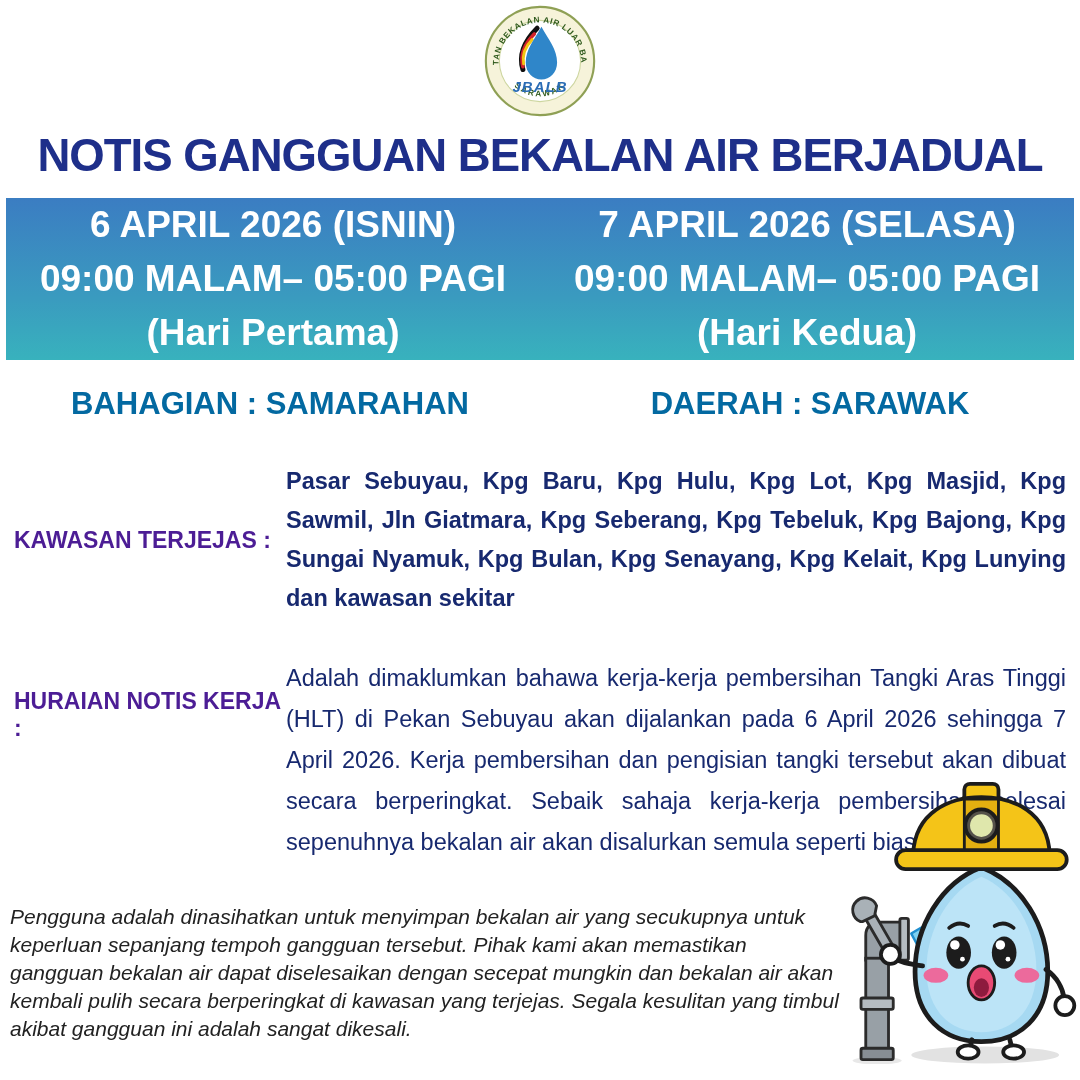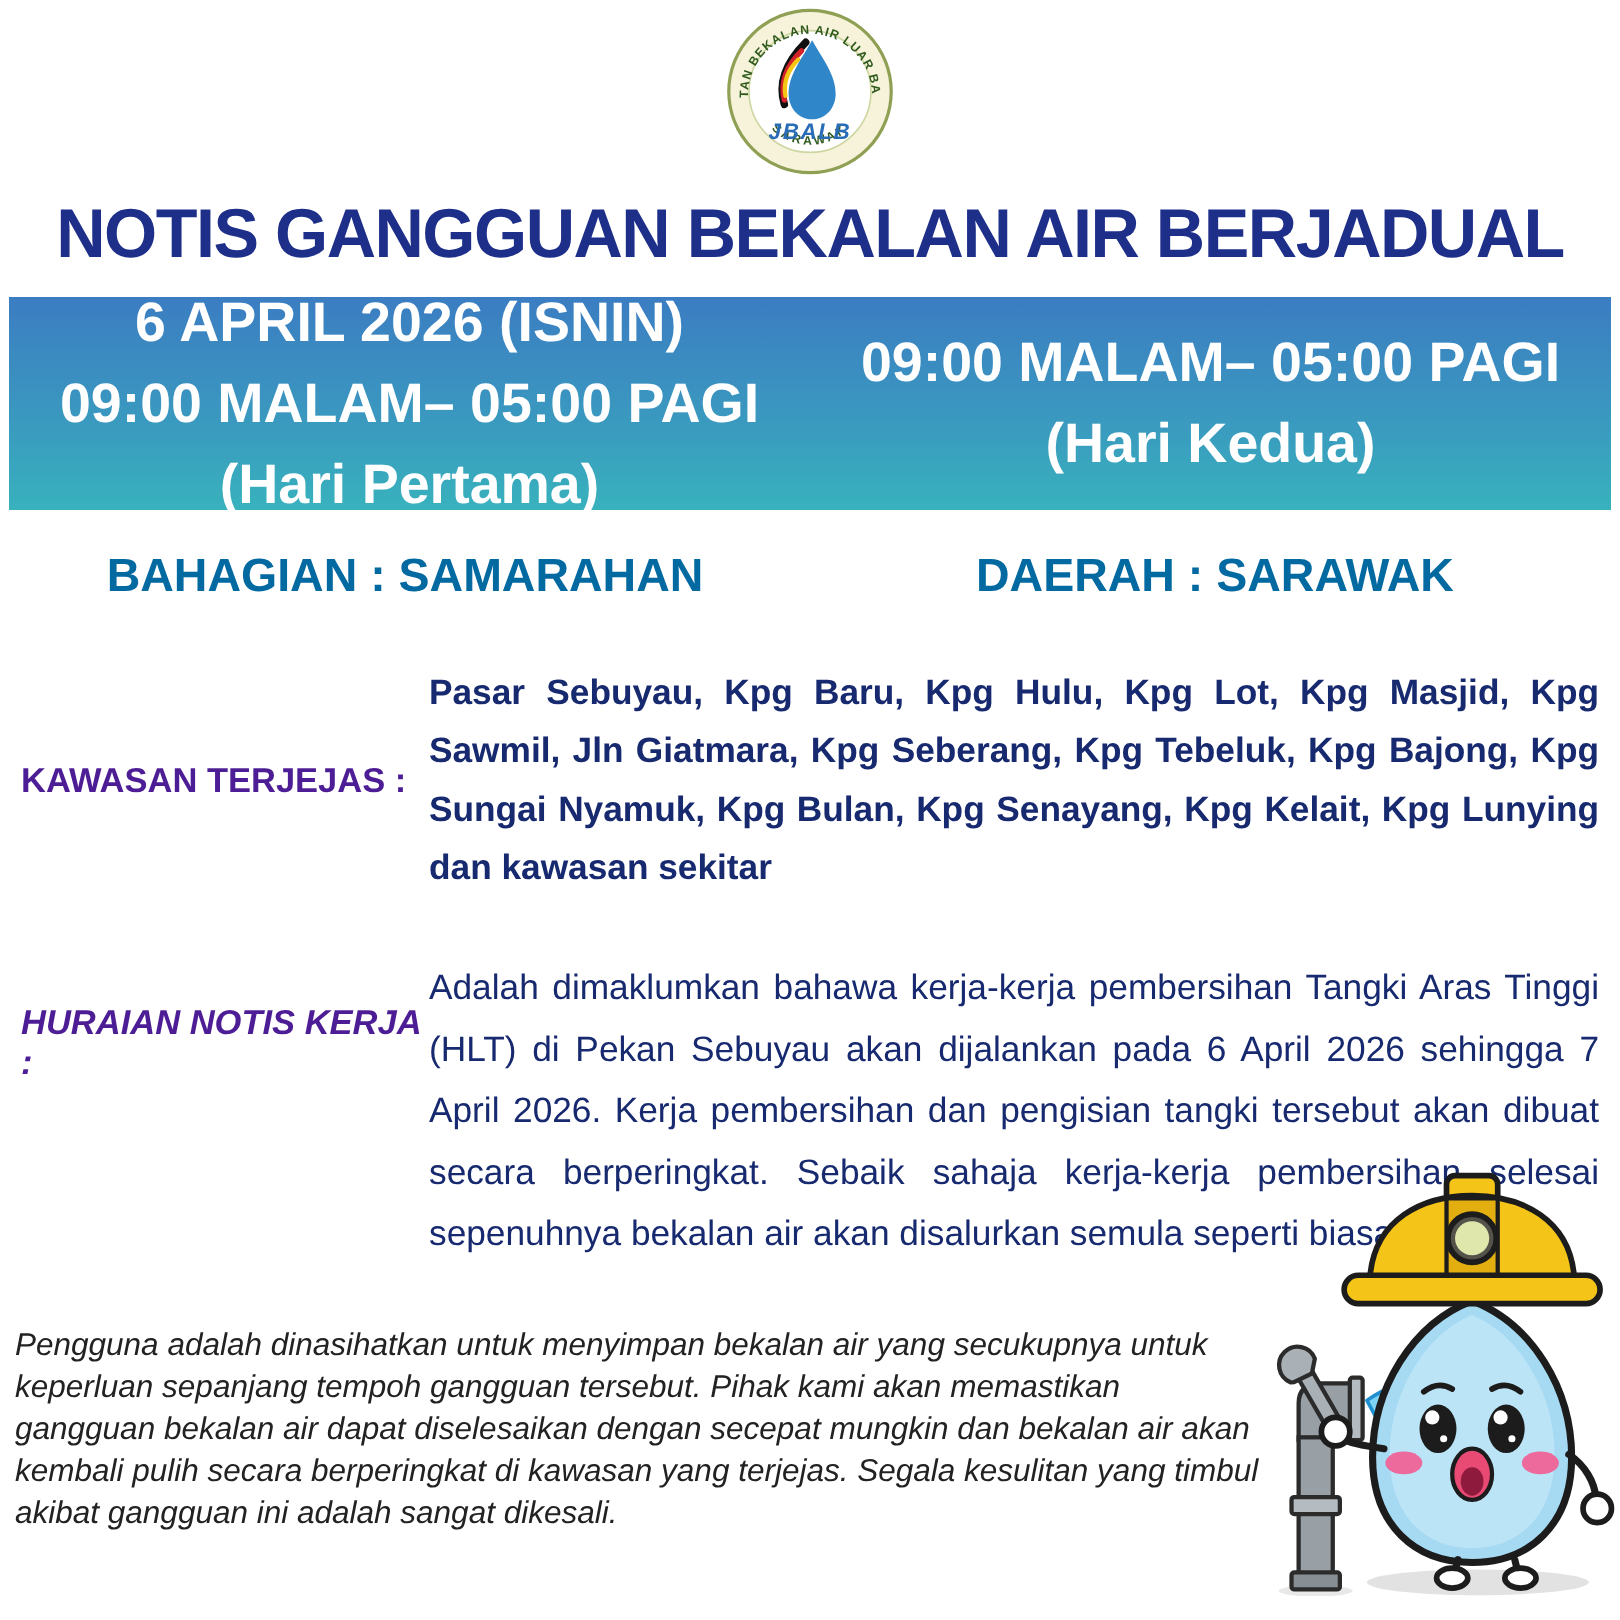--- a/index.html
+++ b/index.html
@@ -8,35 +8,35 @@
     font-family:"Liberation Sans","DejaVu Sans",sans-serif;color:#17296f;
   }
   
   .logo-wrap{display:flex;justify-content:center;padding-top:4px;}
   .main-title{
     margin:10px 0 0;text-align:center;font-size:46px;font-weight:bold;color:#1e2f8a;
     letter-spacing:-1px;transform:scaleX(0.99);
   }
   
   .band{
-    margin:16px 6px 0;height:142px;display:flex;
+    margin:16px 6px 0;height:162px;display:flex;
     background:linear-gradient(180deg,#3b7dc2 0%,#3a9bbf 62%,#38b2bd 100%);
   }
   .band-col{flex:1;display:flex;flex-direction:column;justify-content:center;align-items:center;
     color:#fff;font-weight:bold;font-size:37px;line-height:54px;text-align:center;}
   
   .region-row{display:flex;margin-top:26px;}
   .region-row div{flex:1;text-align:center;font-size:31px;font-weight:bold;color:#0369a1;}
   
   .sections{margin:40px 14px 0;}
   .section{display:flex;margin-bottom:40px;}
   .section-label{width:272px;flex:none;font-weight:bold;font-size:23px;color:#4c1d95;}
   .section.kawasan{align-items:center;}
   .section.kawasan .section-text{font-weight:bold;line-height:39px;}
-  .section.huraian .section-label{padding-top:30px;font-style:italic;}
+  .section.huraian .section-label{padding-top:30px;}
   .section.huraian .section-text{line-height:41px;}
   .section-text{flex:1;font-size:23.5px;color:#17296f;text-align:justify;}
   
   .disclaimer{
     margin:12px 10px 0;width:832px;font-style:italic;font-size:21px;line-height:28px;color:#222;
   }
   
   .mascot{position:absolute;left:843px;top:780px;width:237px;z-index:3;}
 </style>
 </head>
@@ -70,20 +70,21 @@
 
   <h1 class="main-title">NOTIS GANGGUAN BEKALAN AIR BERJADUAL</h1>
 
   <div class="band">
     <div class="band-col">
       <span>6 APRIL 2026 (ISNIN)</span>
       <span>09:00 MALAM– 05:00 PAGI</span>
       <span>(Hari Pertama)</span>
     </div>
     <div class="band-col">
+      <span>7 APRIL 2026 (SELASA)</span>
       <span>09:00 MALAM– 05:00 PAGI</span>
       <span>(Hari Kedua)</span>
     </div>
   </div>
 
   <div class="region-row">
     <div>BAHAGIAN : SAMARAHAN</div>
     <div>DAERAH : SARAWAK</div>
   </div>
 

